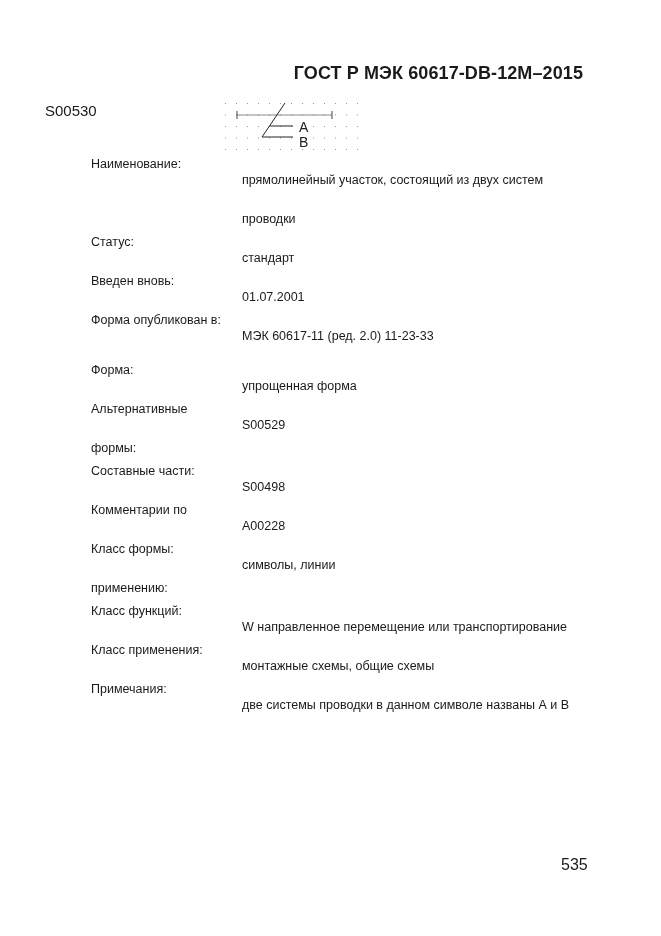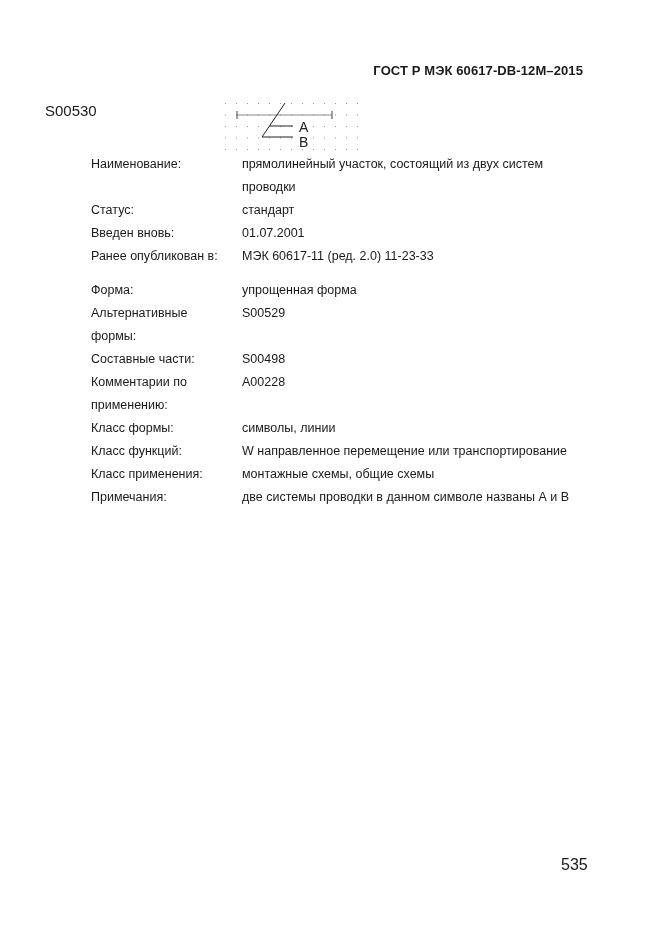--- a/index.html
+++ b/index.html
@@ -1,24 +1,24 @@
 <!DOCTYPE html>
 <html><head>
 <meta charset="utf-8">
 <style>
   html, body { margin: 0; padding: 0; background: #ffffff; }
   body { width: 661px; height: 936px; position: relative; overflow: hidden;
          font-family: "Liberation Sans", sans-serif; color: #1a1a1a; }
-  .doc-header { position: absolute; top: 63px; right: 78px; font-weight: bold; font-size: 13px; letter-spacing: 0.1px; margin-left: 44px; }
+  .doc-header { position: absolute; top: 63px; right: 78px; font-weight: bold; font-size: 18px; letter-spacing: 0.1px; margin-left: 44px; }
   .symbol-id { position: absolute; left: 45px; top: 102px; font-weight: normal; font-size: 15px; }
   .symbol-graphic { position: absolute; left: 222px; top: 100px; width: 140px; height: 55px; }
   .fields { position: absolute; left: 43px; top: 153px; width: 560px; font-size: 12.5px; }
   .row { display: flex; line-height: 23px; }
   .row .label { width: 151px; flex: none; margin-left: 48px; }
-  .row .value { flex: 1; }
+  .row .value { flex: 1; margin-top: 16px; }
   .gap { height: 11px; }
   .page-number { position: absolute; left: 561px; top: 856px; font-size: 16px; }
 </style>
 </head>
 <body>
 
 <div class="doc-header">ГОСТ Р МЭК 60617-DB-12M–2015</div>
 
 <div class="symbol-id">S00530</div>
 
@@ -117,21 +117,21 @@
       </div>
       <div class="row">
         <div class="label">Статус:</div>
         <div class="value">стандарт</div>
       </div>
       <div class="row">
         <div class="label">Введен вновь:</div>
         <div class="value">01.07.2001</div>
       </div>
       <div class="row">
-        <div class="label">Ранее опубликован в:</div>
+        <div class="label">Форма опубликован в:</div>
         <div class="value">МЭК 60617-11 (ред. 2.0) 11-23-33</div>
       </div>
     </div>
   <div class="gap"></div>
   <div id="group2">
       <div class="row">
         <div class="label">Форма:</div>
         <div class="value">упрощенная форма</div>
       </div>
       <div class="row">
@@ -144,26 +144,26 @@
       </div>
       <div class="row">
         <div class="label">Составные части:</div>
         <div class="value">S00498</div>
       </div>
       <div class="row">
         <div class="label">Комментарии по</div>
         <div class="value">A00228</div>
       </div>
       <div class="row">
+        <div class="label">Класс формы:</div>
+        <div class="value">символы, линии</div>
+      </div>
+      <div class="row">
         <div class="label">применению:</div>
         <div class="value"></div>
-      </div>
-      <div class="row">
-        <div class="label">Класс формы:</div>
-        <div class="value">символы, линии</div>
       </div>
       <div class="row">
         <div class="label">Класс функций:</div>
         <div class="value">W направленное перемещение или транспортирование</div>
       </div>
       <div class="row">
         <div class="label">Класс применения:</div>
         <div class="value">монтажные схемы, общие схемы</div>
       </div>
       <div class="row">

